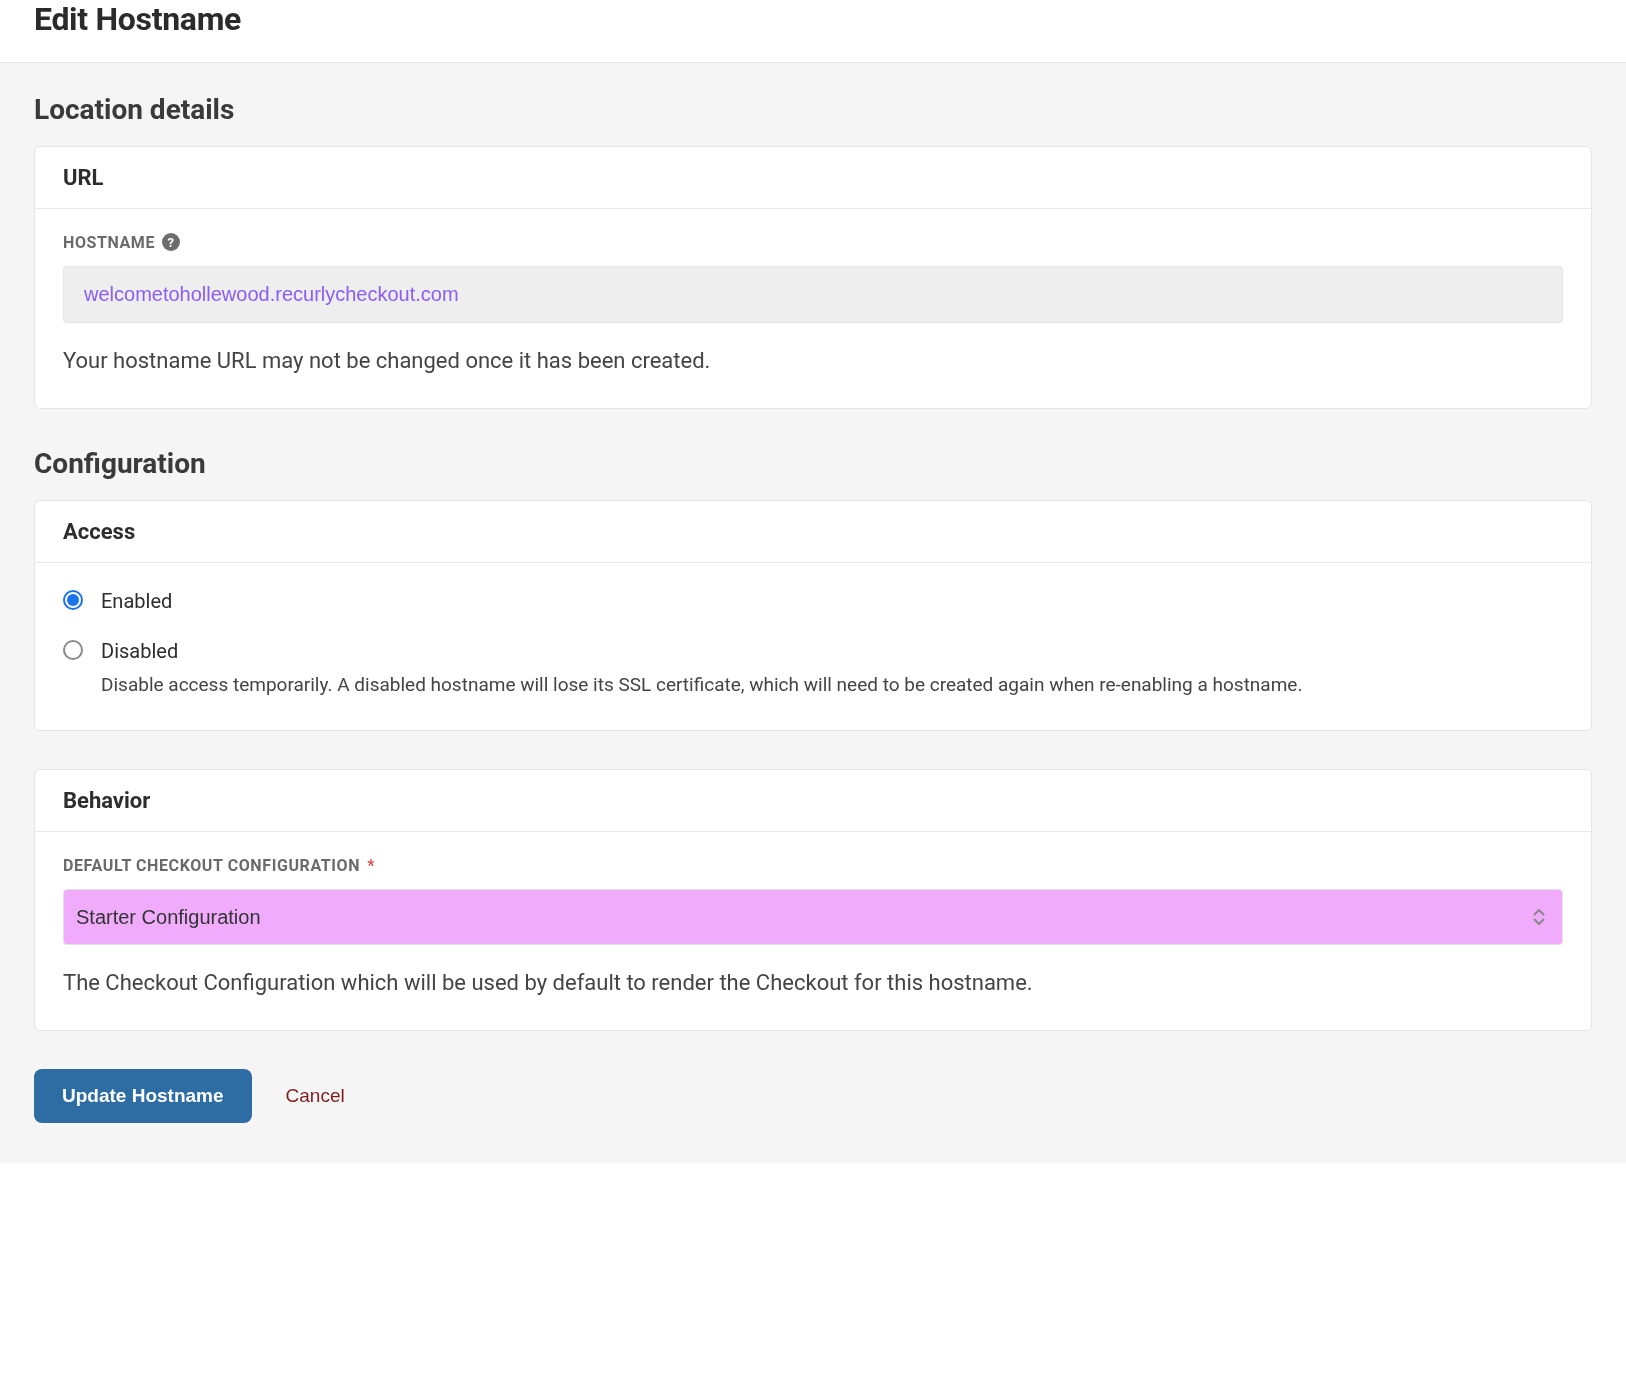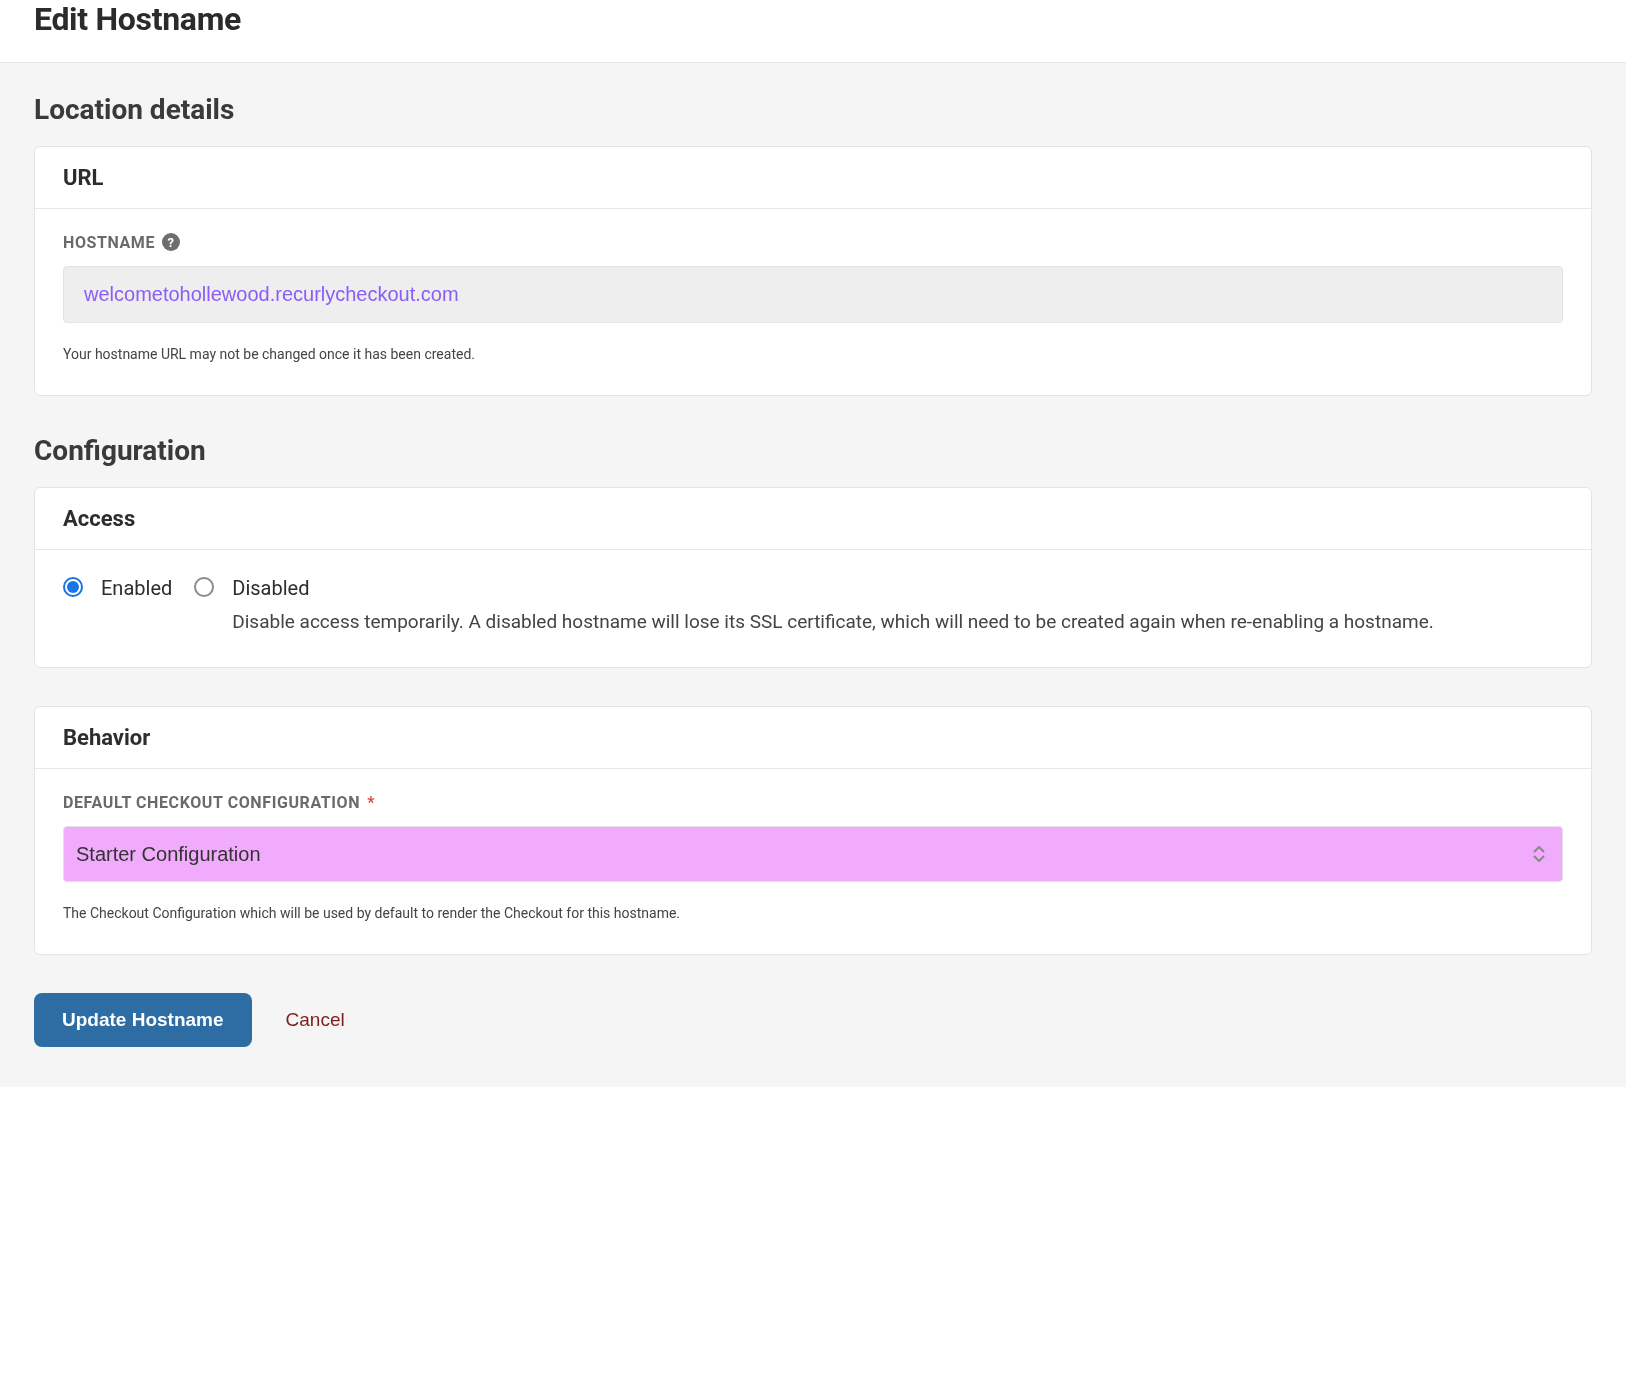--- a/index.html
+++ b/index.html
@@ -77,27 +77,27 @@
     width: 100%;
     background: #eeeeee;
     border: 1px solid #e4e4e4;
     border-radius: 4px;
     padding: 16px 20px;
     font-size: 20px;
     color: #8b5cf6;
     margin-bottom: 20px;
   }
   .help-text {
-    font-size: 14px;
+    font-size: 22px;
     color: #444;
     line-height: 1.6;
   }
   .radio-group {
     display: flex;
-    flex-direction: row;
+    flex-direction: column;
     gap: 22px;
   }
   .radio-row {
     display: flex;
     align-items: flex-start;
     gap: 18px;
   }
   .radio-input {
     appearance: none;
     width: 20px;

